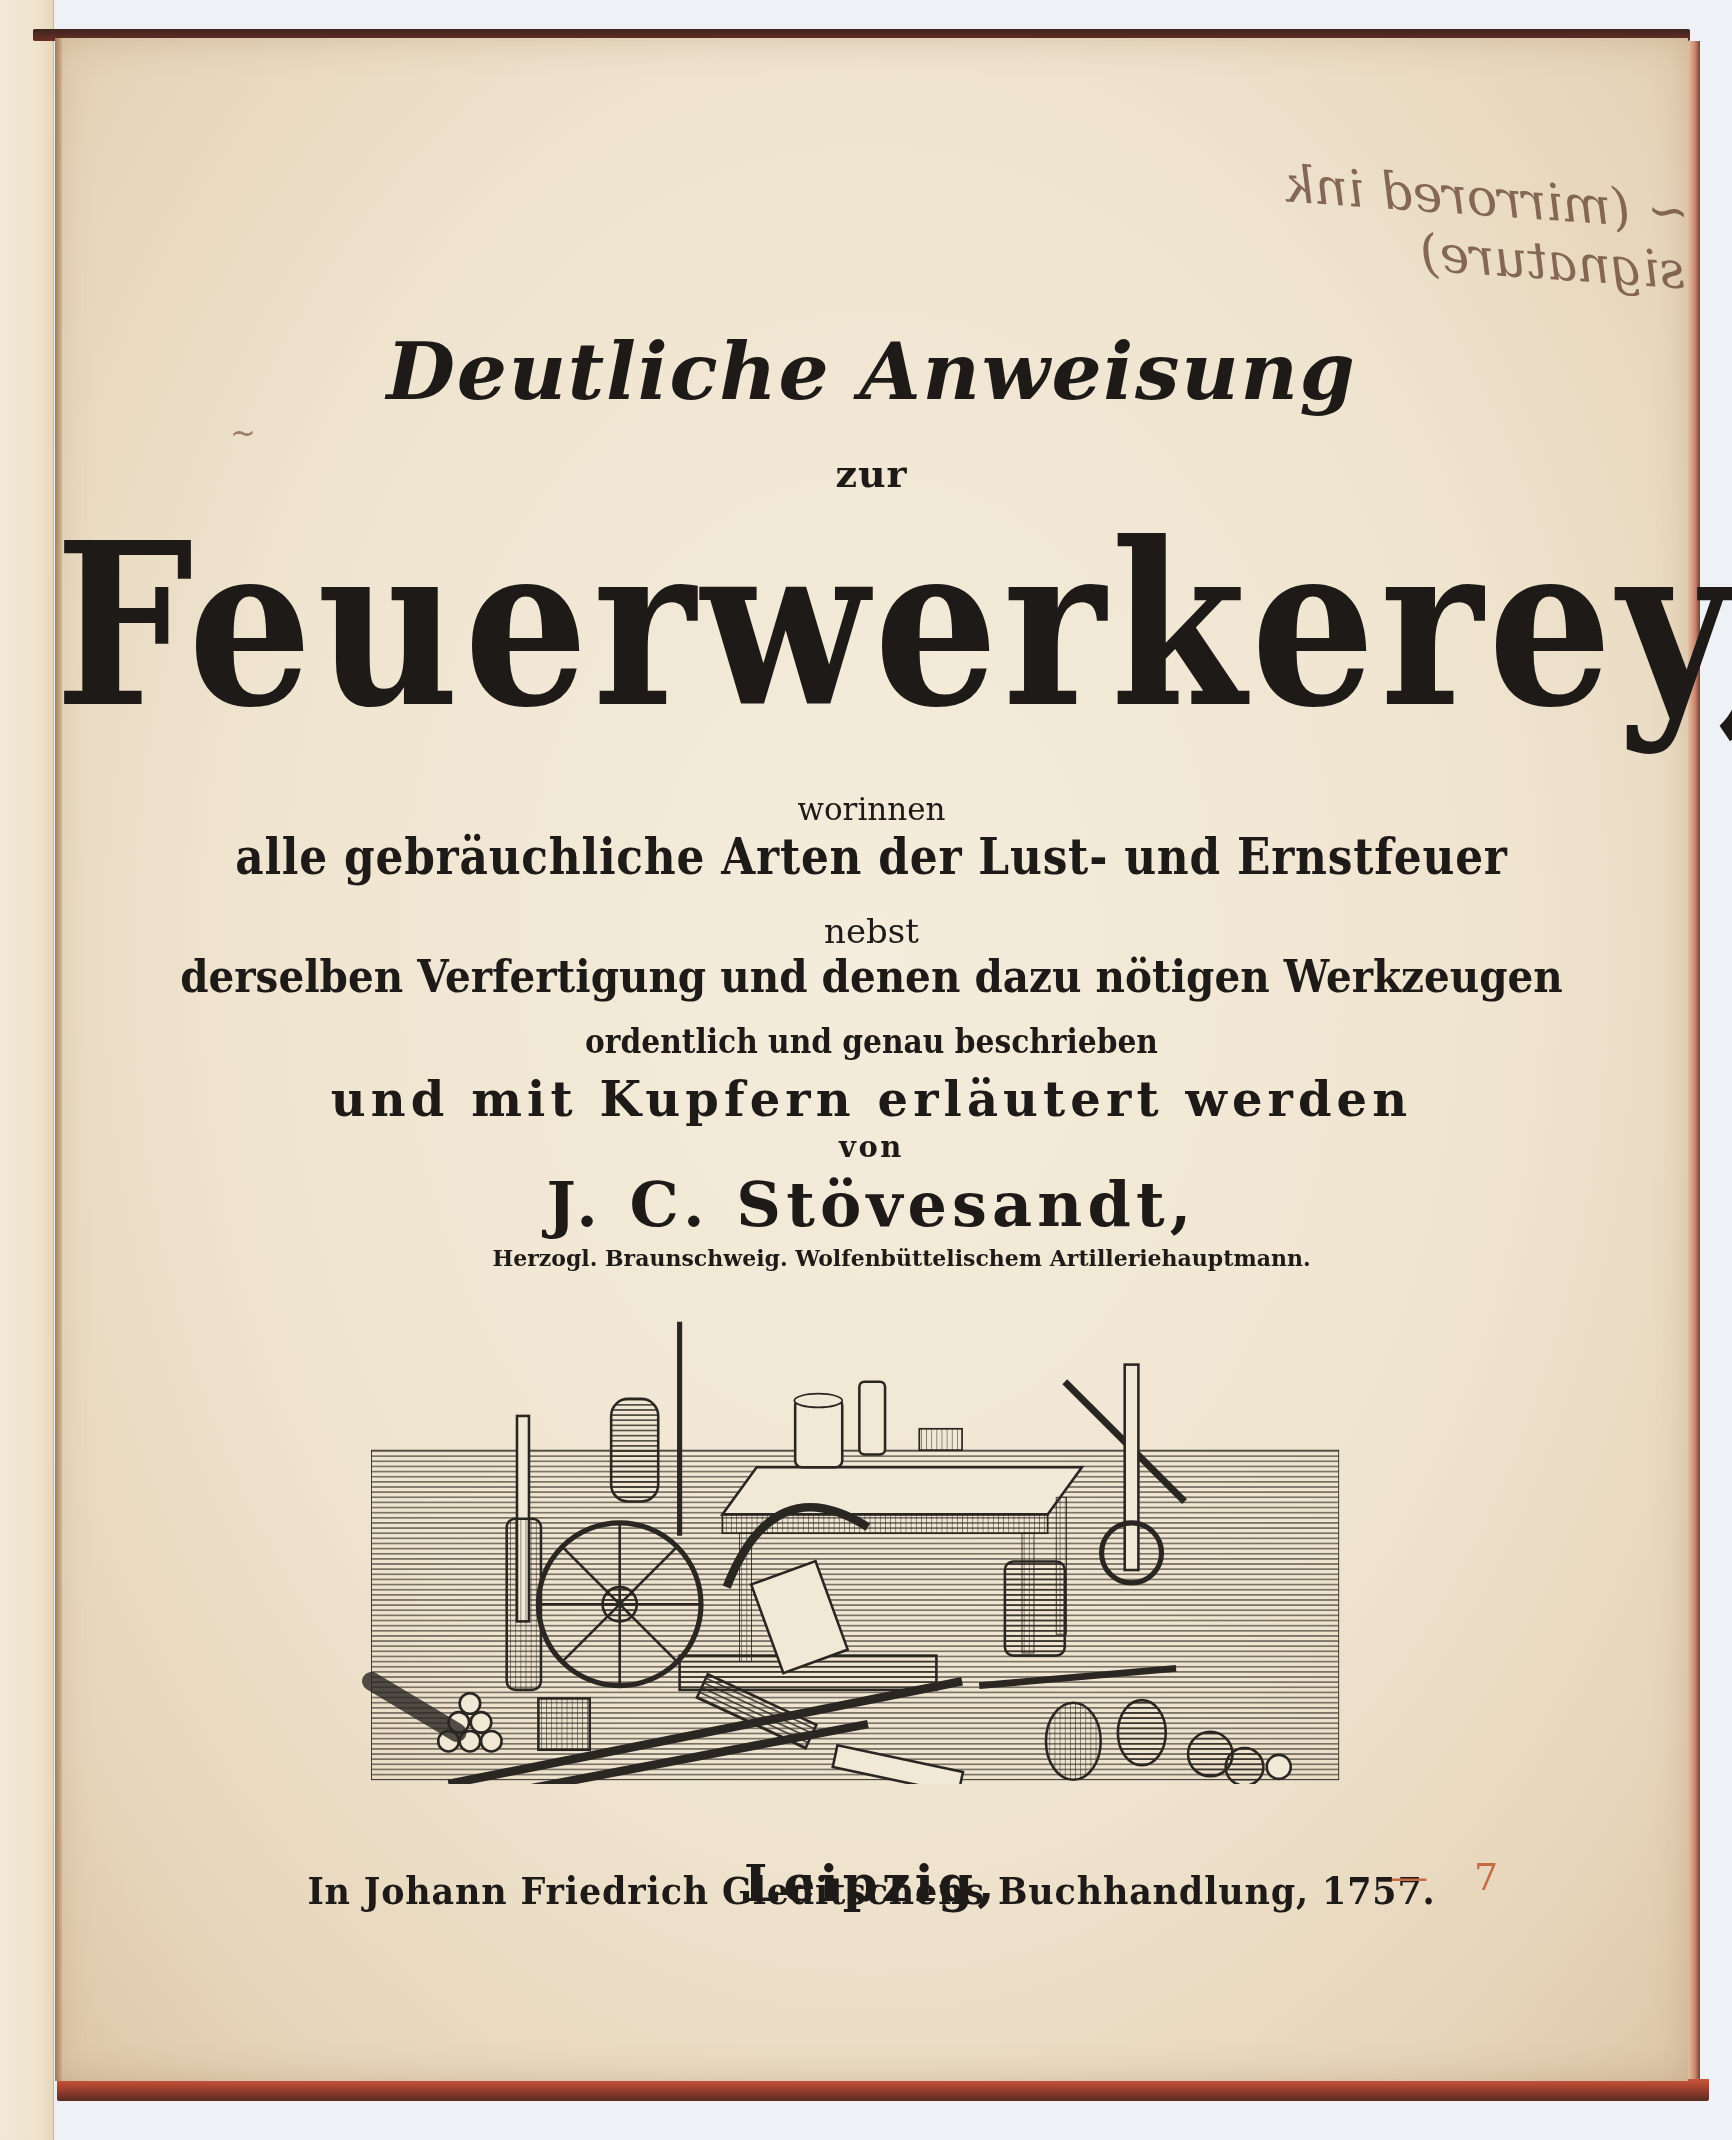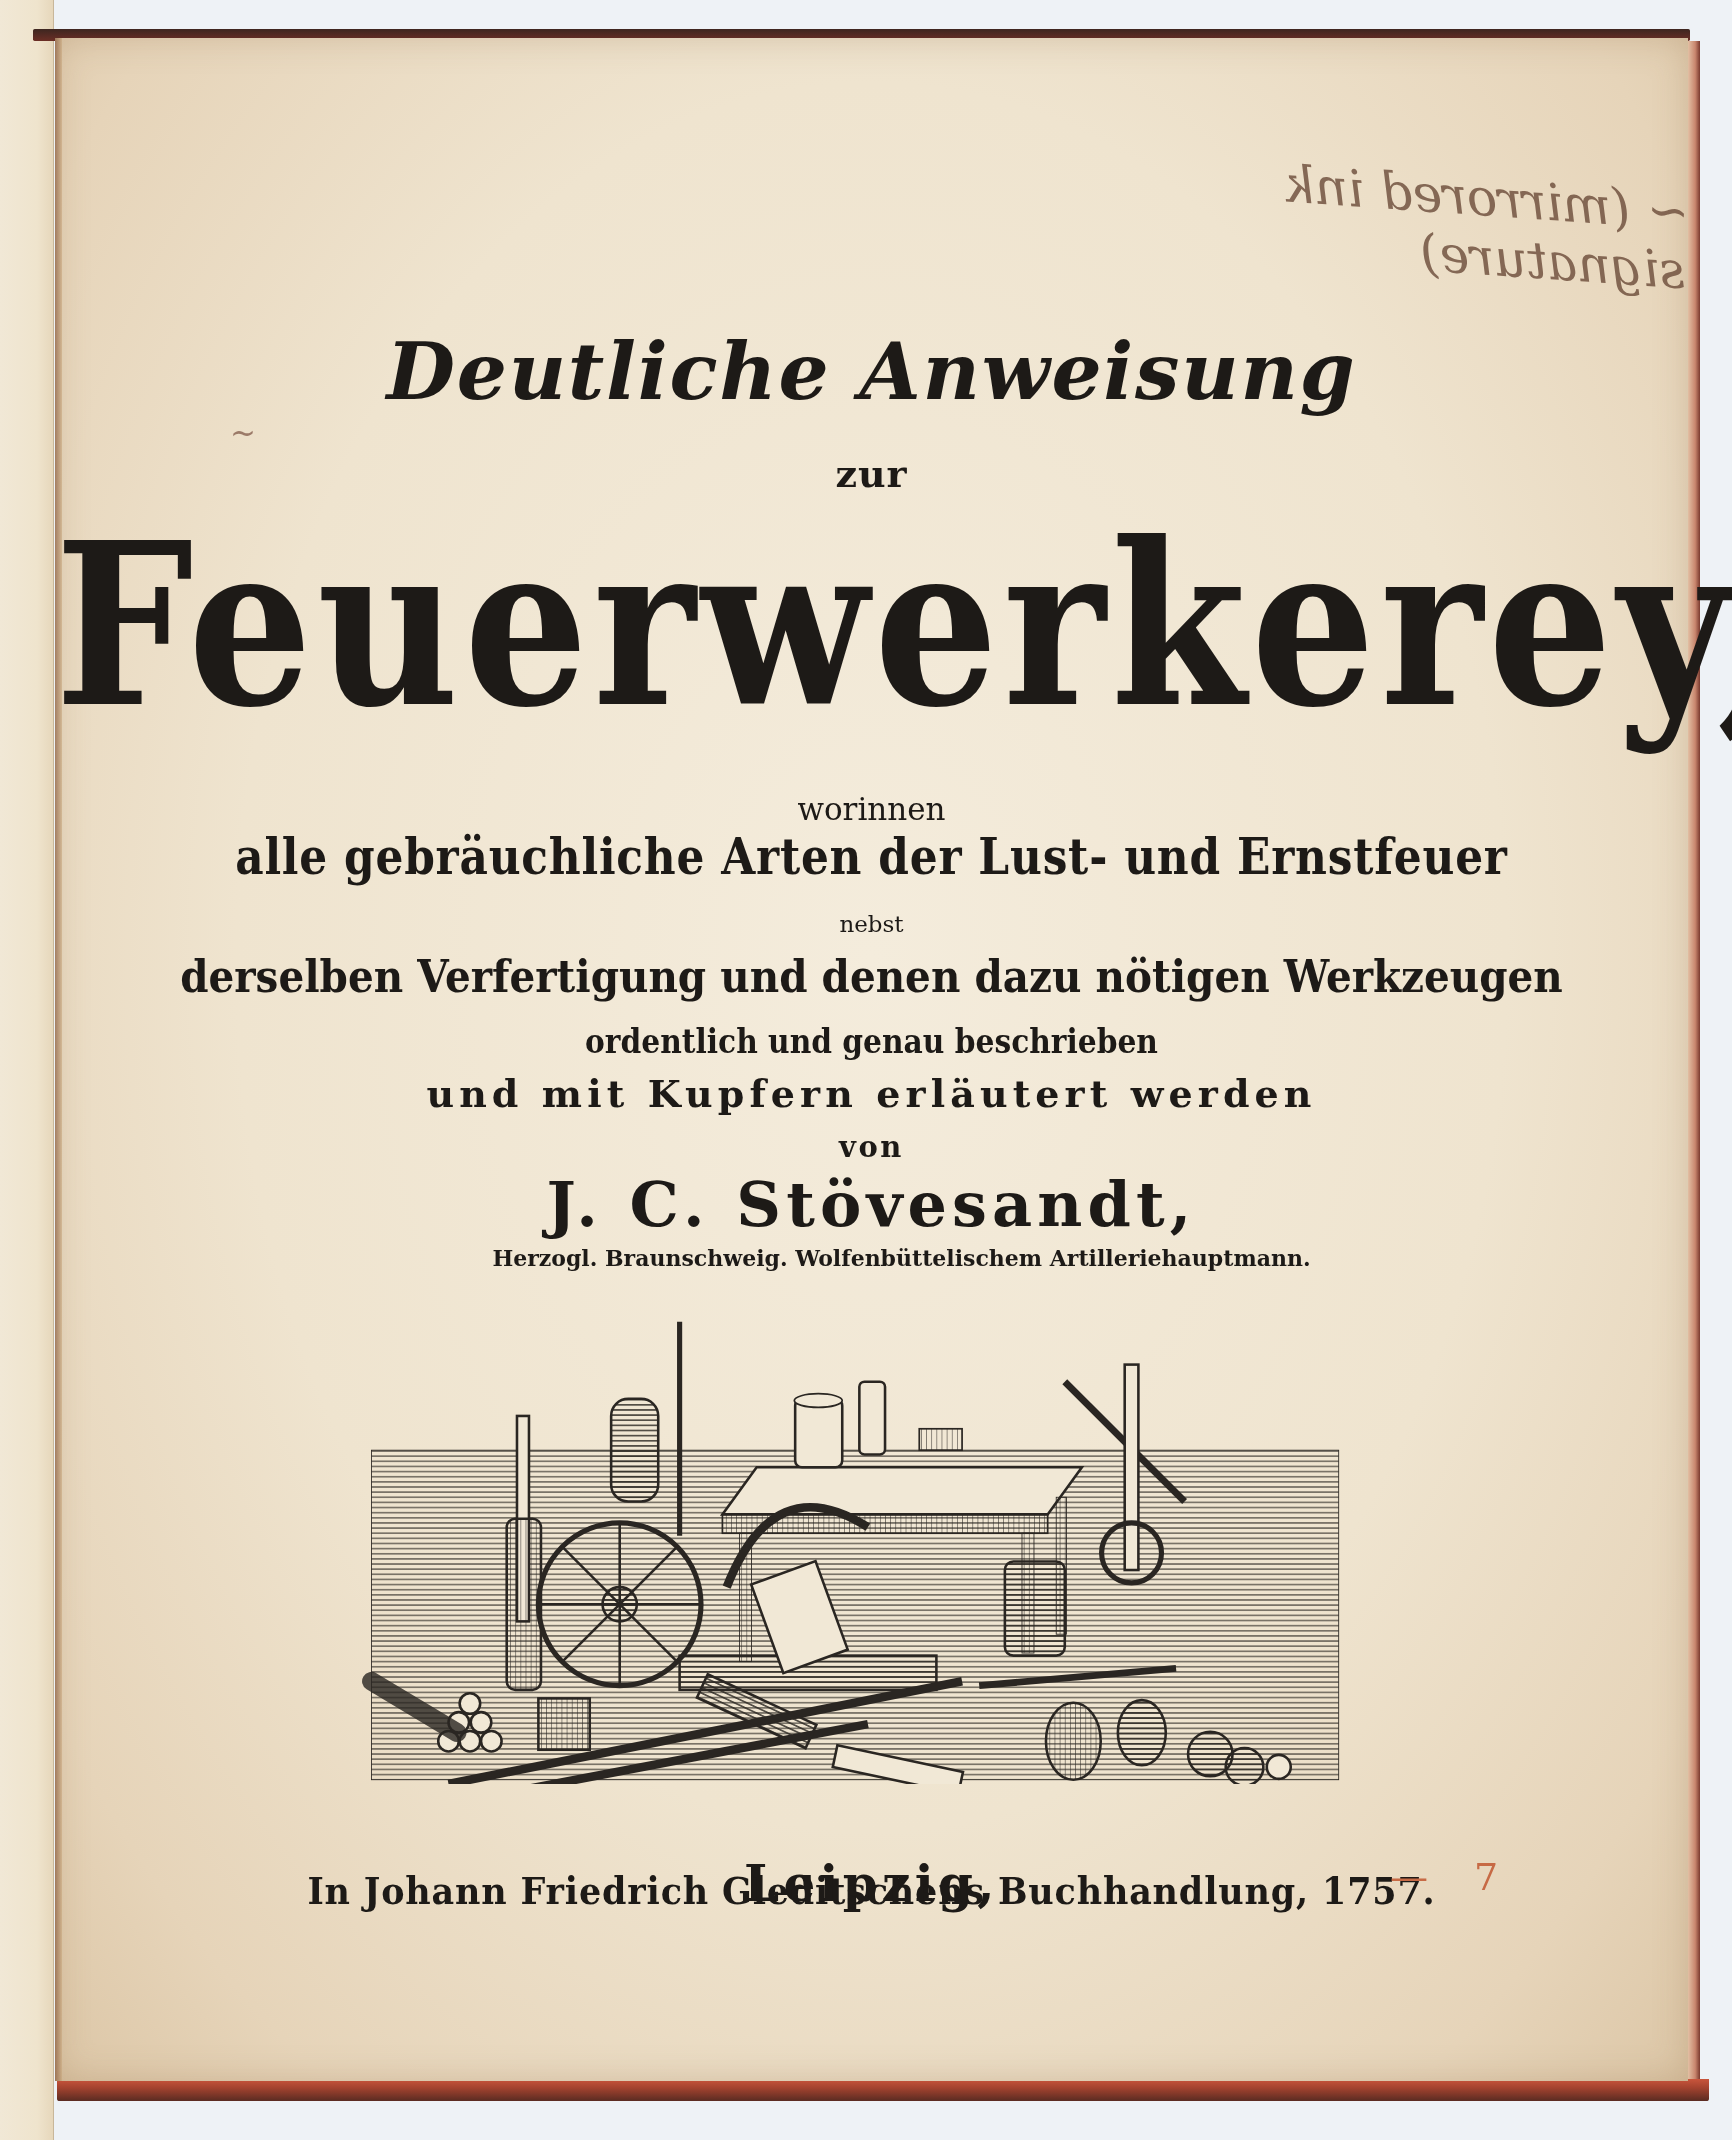--- a/index.html
+++ b/index.html
@@ -39,24 +39,24 @@
     opacity:.6;
   }
   .line { position:absolute; left:0; width:100%; text-align:center; color:#1d1a17; }
   .fraktur { font-family:"DejaVu Serif", serif; font-weight:bold; letter-spacing:0.9px;text-align:center; }
 
   .t1 { top:287px; font-size:79px; font-weight:bold; font-style:italic; letter-spacing:1.7px; }
   .t2 { top:413px; font-size:38px; }
   .t3 { top:475px; font-size:195px; font-weight:bold; letter-spacing:5.1px; line-height:1; transform:scaleY(1.15); transform-origin:top center; }
   .t4 { top:753px; font-size:31px; }
   .t5 { top:788px; font-size:51px; font-weight:bold; letter-spacing:0.9px; transform:scaleX(0.86); }
-  .t6 { top:873px; font-size:23px; }
+  .t6 { top:873px; font-size:34px; }
   .t7 { top:912px; font-size:45px; font-weight:bold; transform:scaleX(0.9); }
   .t8 { top:984px; font-size:33px; font-weight:bold; transform:scaleX(0.9); }
-  .t9 { top:1033px; font-size:38px; font-weight:bold; letter-spacing:5.1px; }
+  .t9 { top:1033px; font-size:48px; font-weight:bold; letter-spacing:5.1px; }
   .t10 { top:1092px; font-size:29px; font-weight:bold; letter-spacing:2.6px; }
   .t11 { top:1130px; font-size:62px; font-weight:bold; letter-spacing:5.1px; }
   .t12 { top:1207px; font-size:22px; font-weight:bold;padding-left:30px; }
   .t13 { top:1816px; font-size:50px; font-weight:bold; letter-spacing:4.3px; }
   .t14 { top:1830px; font-size:38px; font-weight:bold; letter-spacing:0.9px; transform:scaleX(0.92); }
 
   .hand-note {
     position:absolute; left:1156px; top:128px; font-size:51px; color:#6b4b39;
     font-family:"DejaVu Serif", serif; font-style:italic; opacity:.8;
     transform:scaleX(-1) rotate(-4deg);

